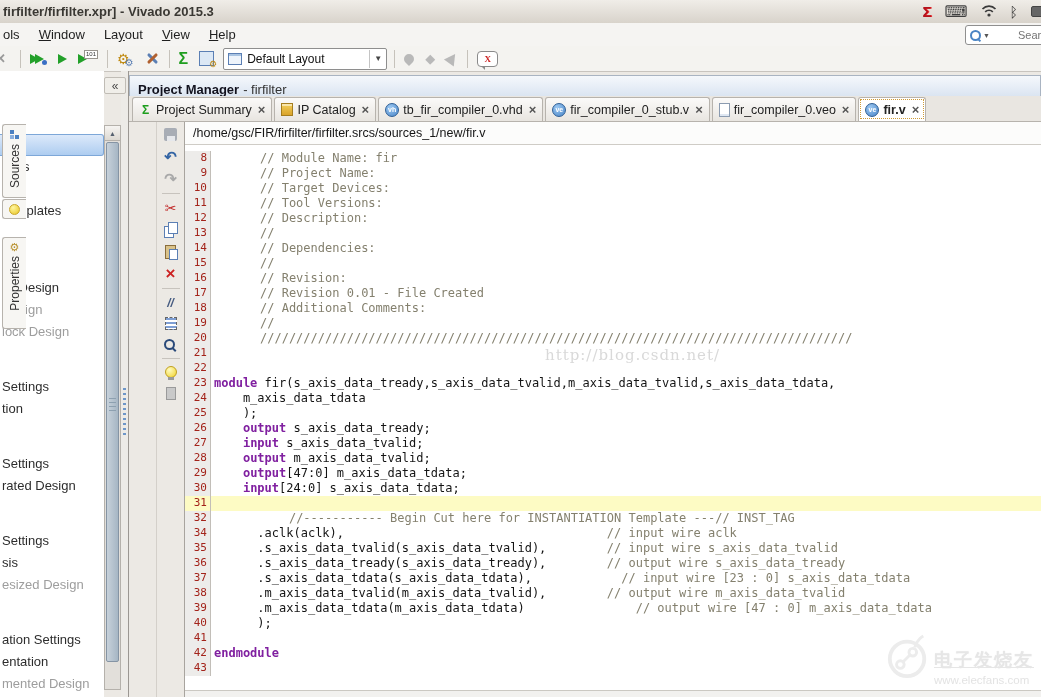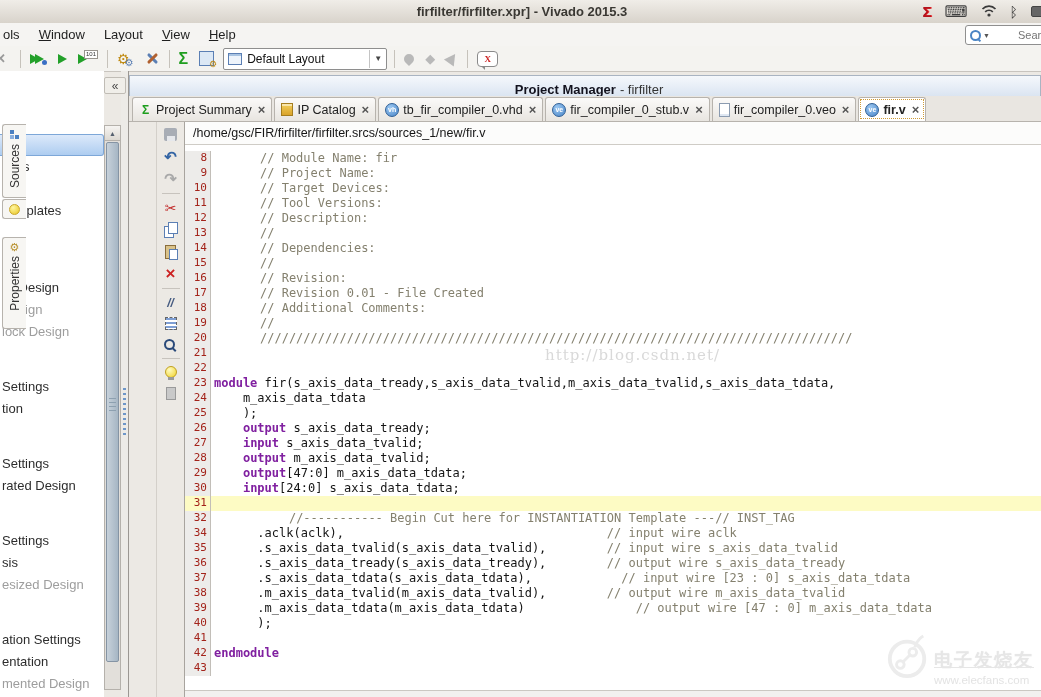--- a/index.html
+++ b/index.html
@@ -1,21 +1,21 @@
 <!DOCTYPE html>
 <html><head>
 <meta charset="utf-8">
 <style>
   html,body{margin:0;padding:0;background:#fff;}
   #stage{position:relative;width:1041px;height:697px;overflow:hidden;
          font-family:"Liberation Sans",sans-serif;background:#ece9e4;}
   
   .titlebar{position:absolute;left:0;top:0;width:1041px;height:23px;
     background:linear-gradient(#f0ede8,#d8d3cb);border-bottom:1px solid #b3afa7;
-    display:flex;align-items:center;justify-content:center;}
+    display:flex;align-items:center;}
   .title-text{font-size:13px;font-weight:bold;color:#3a3833;padding-left:3px;white-space:nowrap;}
   .tray{position:absolute;right:-7px;top:0;height:23px;display:flex;align-items:center;gap:13px;}
   .tray-red{color:#b5121c;font-weight:bold;font-size:15px;text-shadow:1px 0 0 #e33;}
   .tray-kbd{font-size:16px;color:#3f3f3f;line-height:1;}
   .tray-bt{font-size:14px;color:#333;}
   .tray-batt{width:15px;height:9px;border:1.5px solid #444;border-radius:2px;background:linear-gradient(90deg,#666 60%,#eee 60%);}
   
   .menubar{position:absolute;left:0;top:23px;width:1041px;height:23px;background:#f5f4f2;
     border-bottom:1px solid #d8d5cf;display:flex;align-items:center;gap:19px;padding-left:3px;font-size:13px;color:#1f1f1f;}
   .mi{cursor:default;}
@@ -71,21 +71,21 @@
   .fn-thumb::after{content:"";position:absolute;left:2px;right:2px;top:255px;height:15px;
     background:repeating-linear-gradient(180deg,#8da0b0 0 1px,transparent 1px 4px);}
   .splitter{position:absolute;left:121px;top:71px;width:8px;height:626px;background:#edebe7;border-right:1px solid #9b9792;box-sizing:border-box;}
   .split-dots{position:absolute;left:2px;top:317px;width:3px;height:48px;
     background:repeating-linear-gradient(180deg,#6d96c8 0 2px,transparent 2px 5px);}
   .collapse-btn{position:absolute;left:104px;top:77px;width:22px;height:17px;background:#f0eee9;border:1px solid #c0bcb5;
     border-radius:2px;display:flex;align-items:center;justify-content:center;font-size:12px;color:#4a4a4a;box-sizing:border-box;}
   
   .panel-header{position:absolute;left:129px;top:75px;width:912px;height:28px;
     background:linear-gradient(#f5f8fc,#d3dfee);border:1px solid #a9b4c2;box-sizing:border-box;
-    display:flex;align-items:center;padding-left:8px;font-size:13px;gap:4px;justify-content:center;}
+    display:flex;align-items:center;padding-left:8px;font-size:13px;gap:4px;}
   .ph-title{font-weight:bold;color:#12121e;}
   .ph-sub{color:#333;}
   
   .tabbar{position:absolute;left:129px;top:96px;width:912px;height:26px;background:#e9e6e1;
     border-bottom:1px solid #b7b3ad;display:flex;align-items:flex-end;gap:2px;padding-left:3px;box-sizing:border-box;}
   .tab{height:23px;display:flex;align-items:center;padding:0 6px;border:1px solid #b7b3ad;border-bottom:none;
     border-radius:3px 3px 0 0;background:linear-gradient(#fbfaf9,#e8e5e0);font-size:12.5px;color:#222;white-space:nowrap;}
   .tab.active{background:#fff;font-weight:bold;outline:1px dotted #cf9b35;outline-offset:-3px;}
   .tic{width:13px;height:13px;margin-right:4px;display:inline-flex;align-items:center;justify-content:center;flex:none;}
   .tic-sigma{color:#1e9e1e;font-weight:bold;font-size:12px;}

